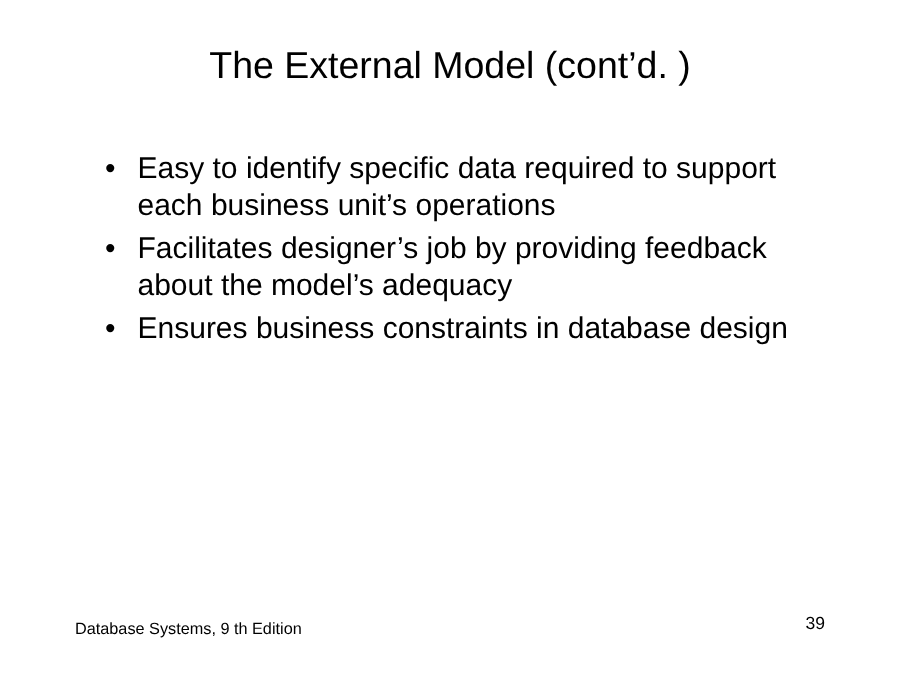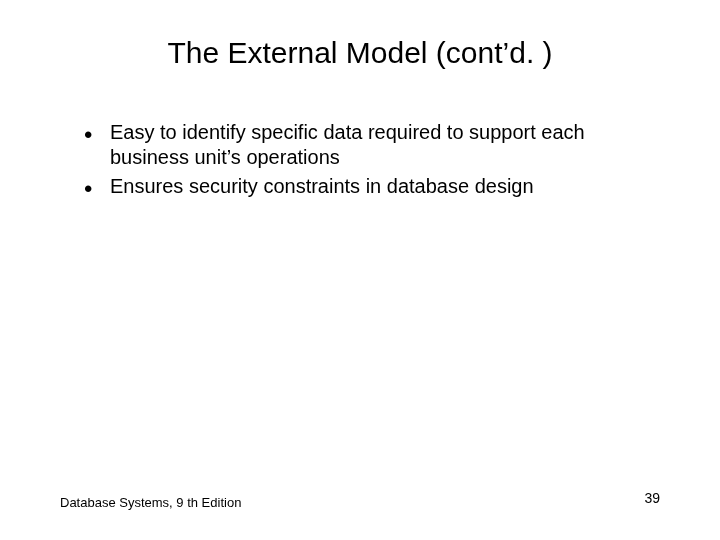--- a/index.html
+++ b/index.html
@@ -29,21 +29,21 @@
       margin-top: 6px;
       margin-bottom: 50px;
     }
     .content {
       padding-left: 20px;
     }
     .bullet-list {
       list-style: none;
     }
     .bullet-item {
-      font-size: 20px;
+      font-size: 24px;
       line-height: 1.25;
       margin-bottom: 4px;
       position: relative;
       padding-left: 30px;
     }
     .bullet-item::before {
       content: "•";
       position: absolute;
       left: 4px;
       top: 0;
@@ -64,18 +64,19 @@
     }
   </style>
 </head>
 <body>
 
 <div class="slide">
   <h1 class="title">The External Model (cont’d. )</h1>
   <div class="content">
     <ul class="bullet-list">
       <li class="bullet-item">Easy to identify specific data required to support each business unit’s operations</li>
-      <li class="bullet-item">Ensures security constraints in database design</li>
+      <li class="bullet-item">Facilitates designer’s job by providing feedback about the model’s adequacy</li>
+      <li class="bullet-item">Ensures business constraints in database design</li>
     </ul>
   </div>
   <div class="footer-left">Database Systems, 9 th Edition</div>
   <div class="footer-right">39</div>
 </div>
 
 </body></html>

